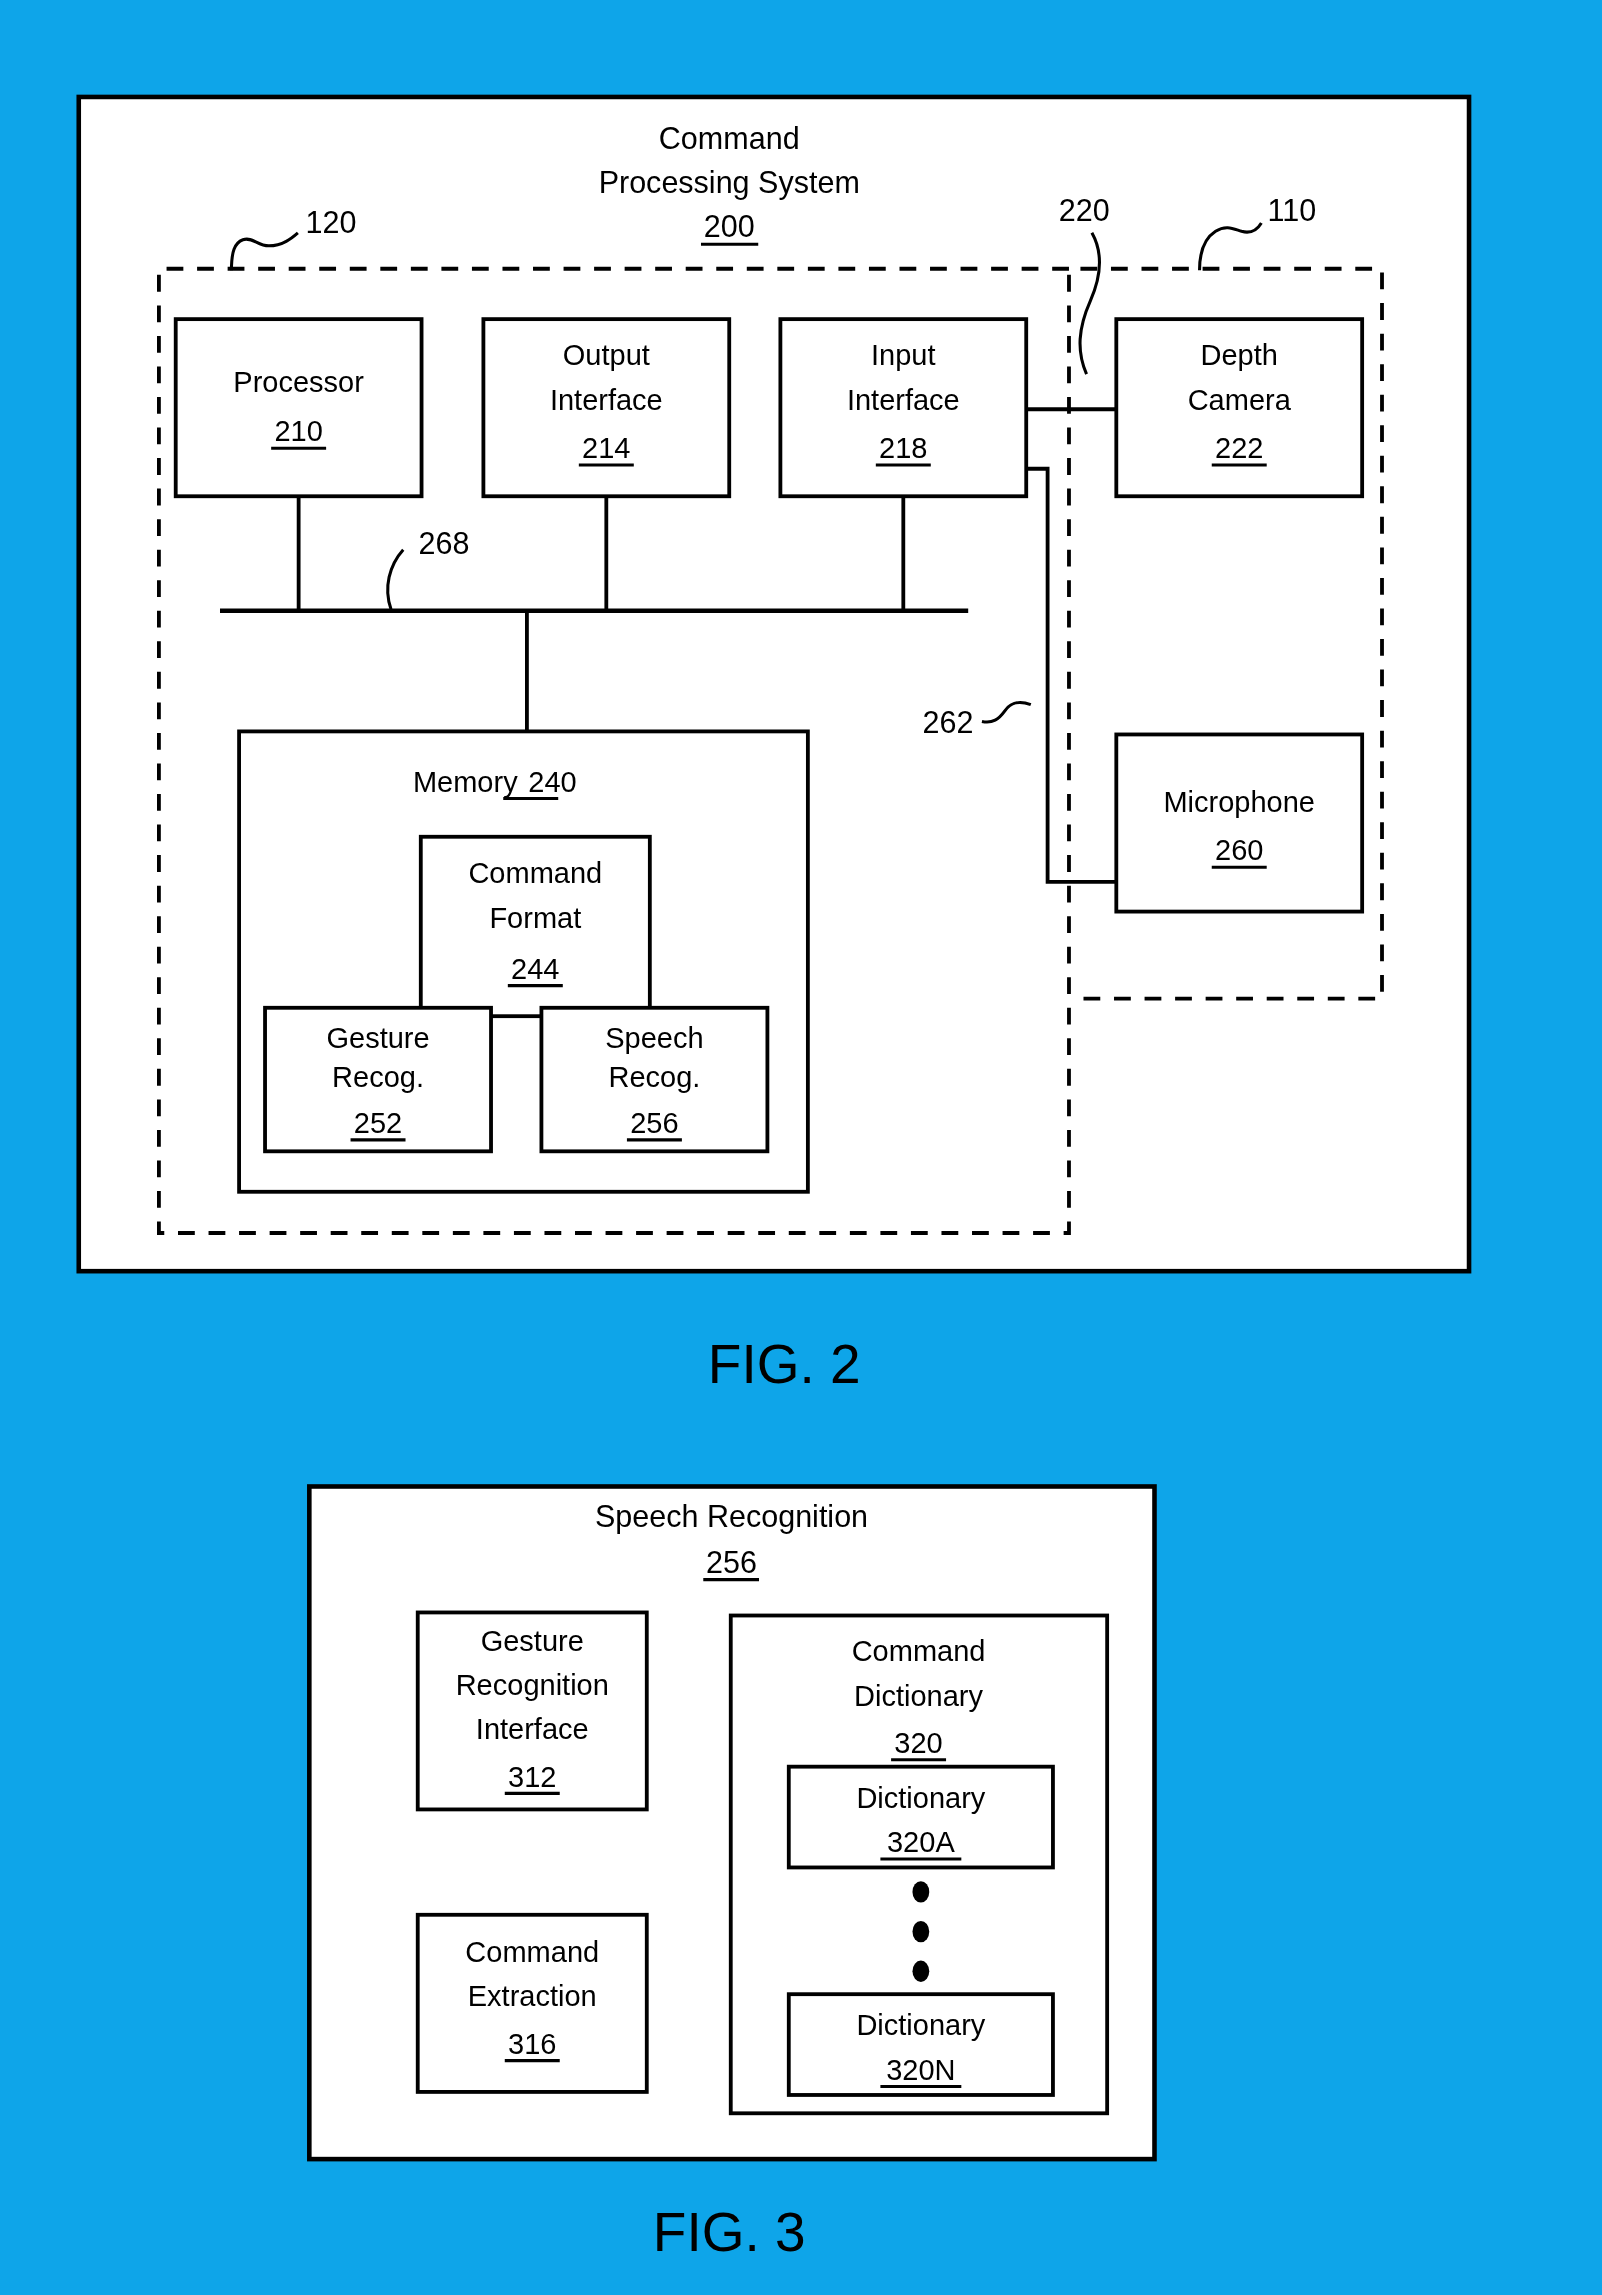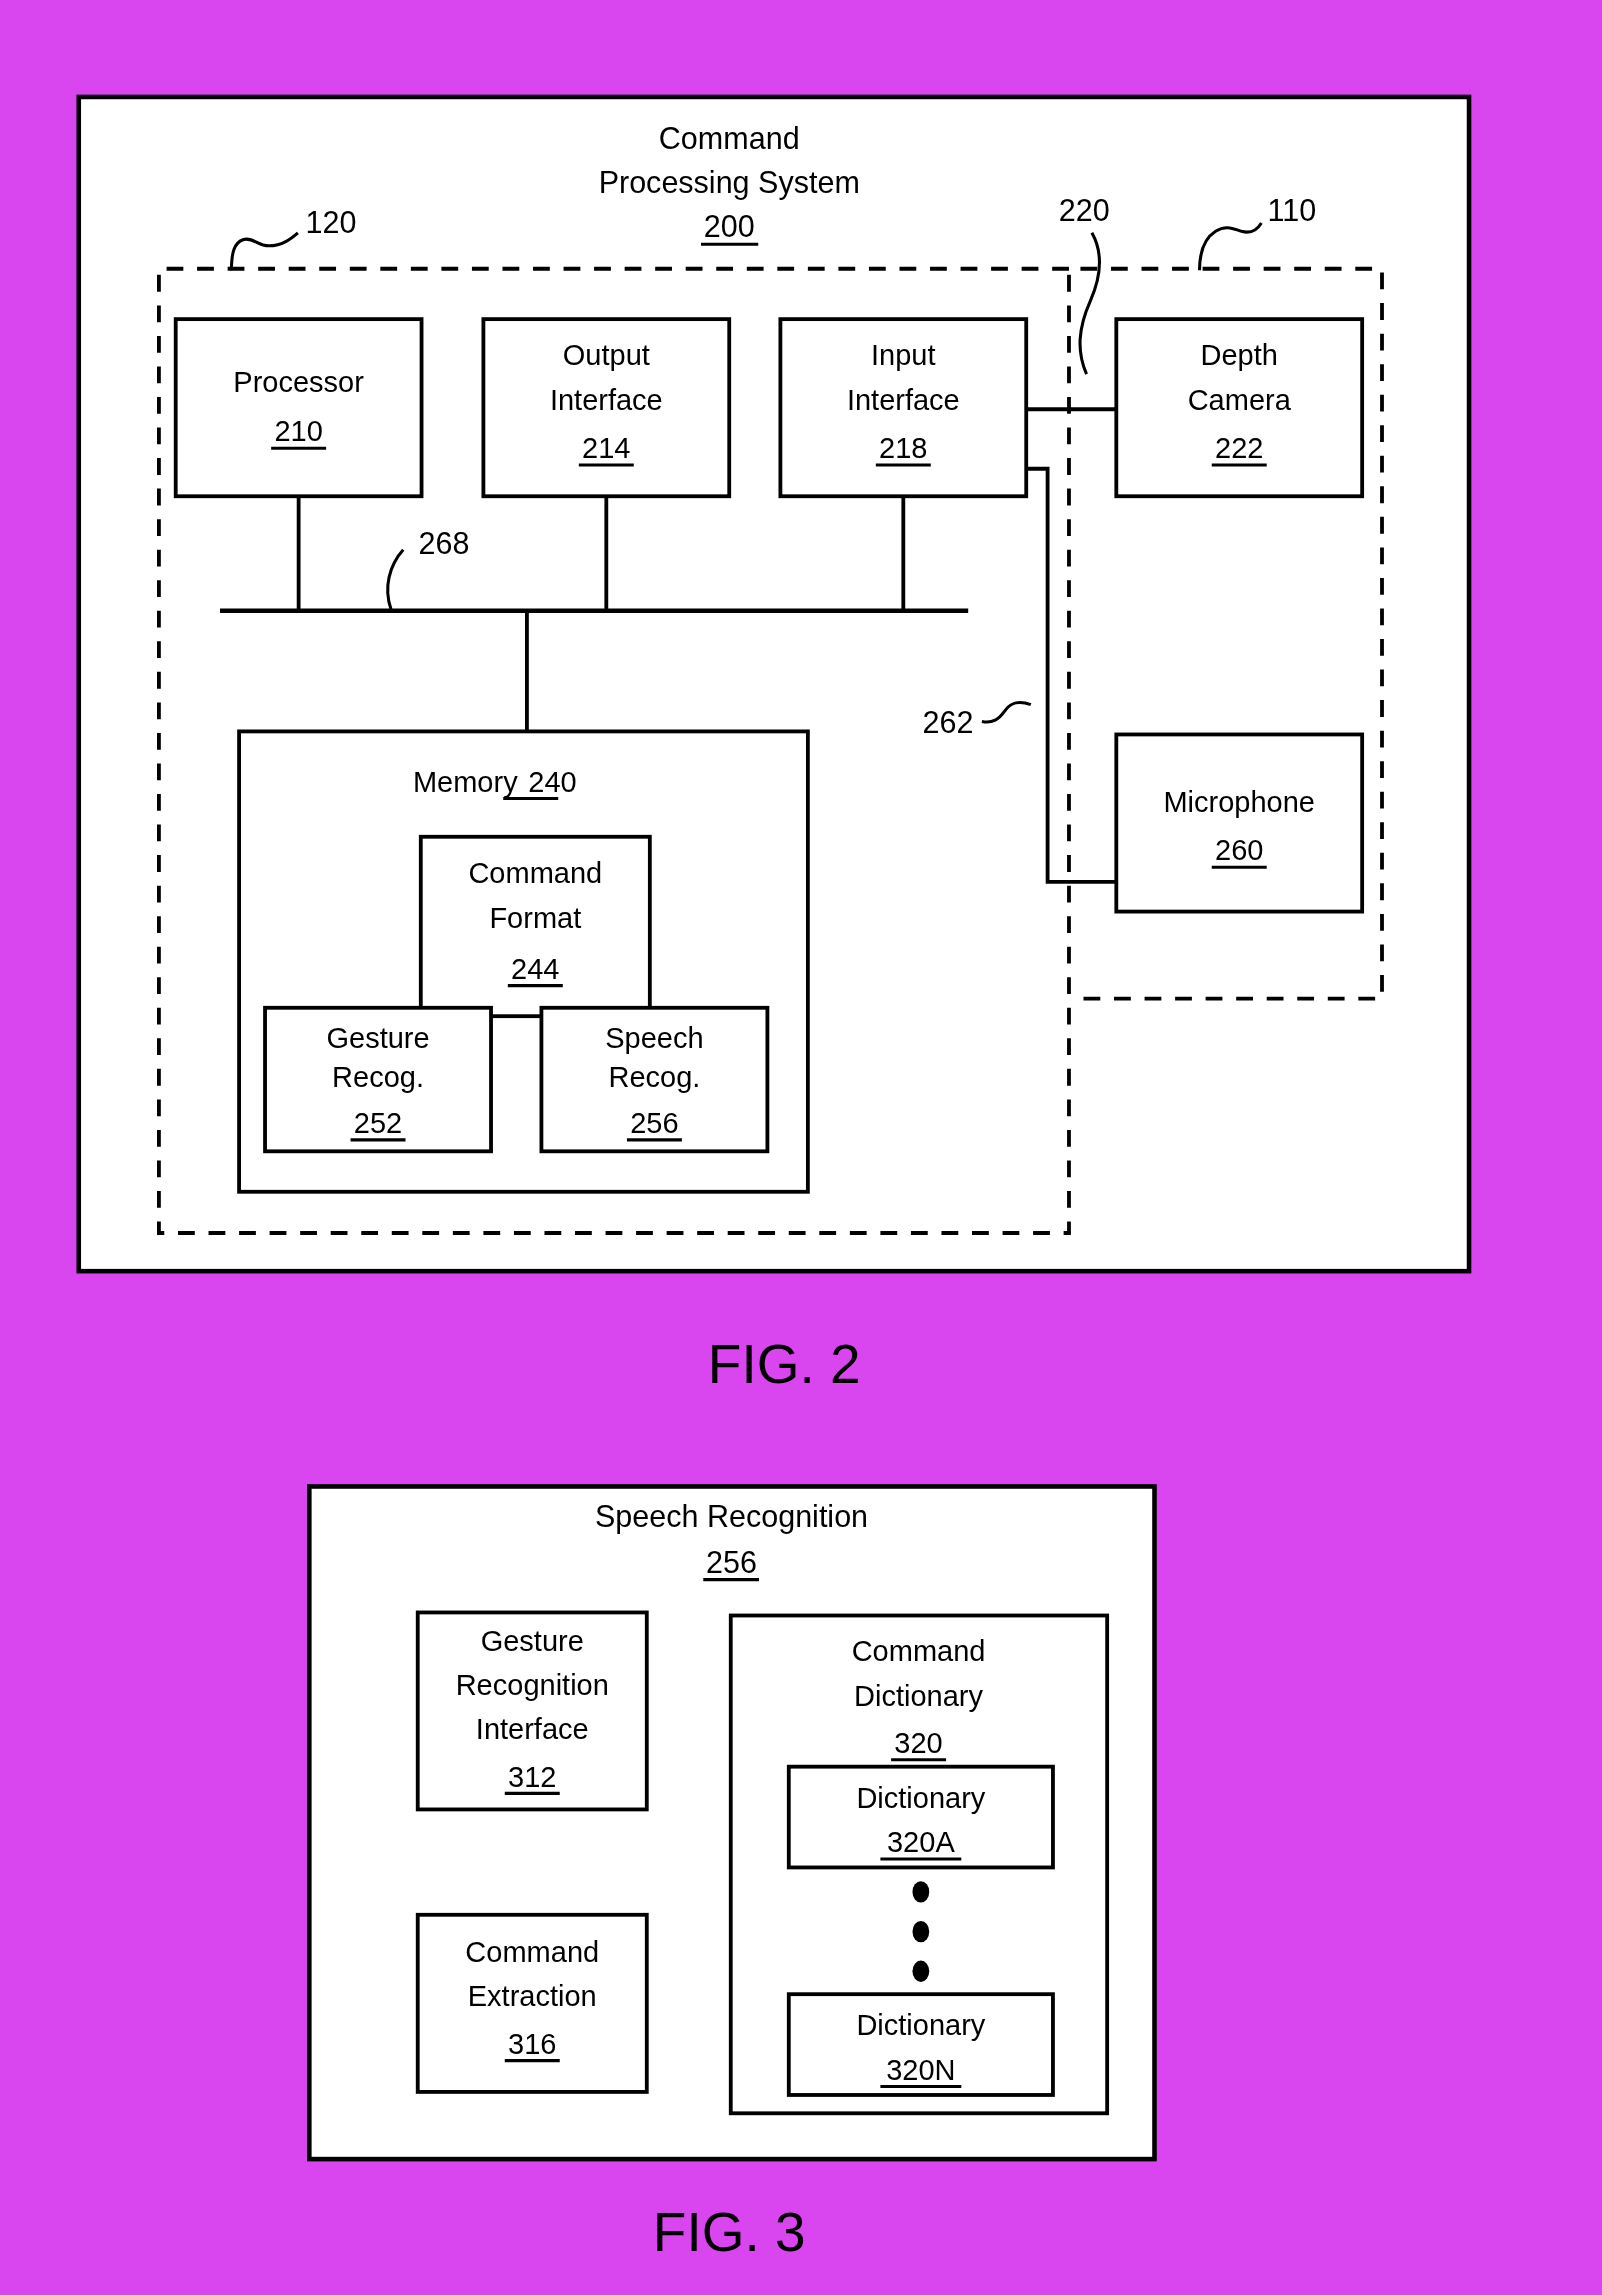--- a/index.html
+++ b/index.html
@@ -11,21 +11,21 @@
     width: 1602px;
     height: 2295px;
     font-family: "Liberation Sans", sans-serif;
     color: #000000;
     overflow: hidden;
   }
   #sheet {
     position: relative;
     width: 1602px;
     height: 2295px;
-    background: #d946ef;
+    background: #0ea5e9;
   }
   svg.figure-layer {
     position: absolute;
     left: 0;
     top: 0;
     width: 1602px;
     height: 2295px;
   }
   svg text {
     font-family: "Liberation Sans", sans-serif;

